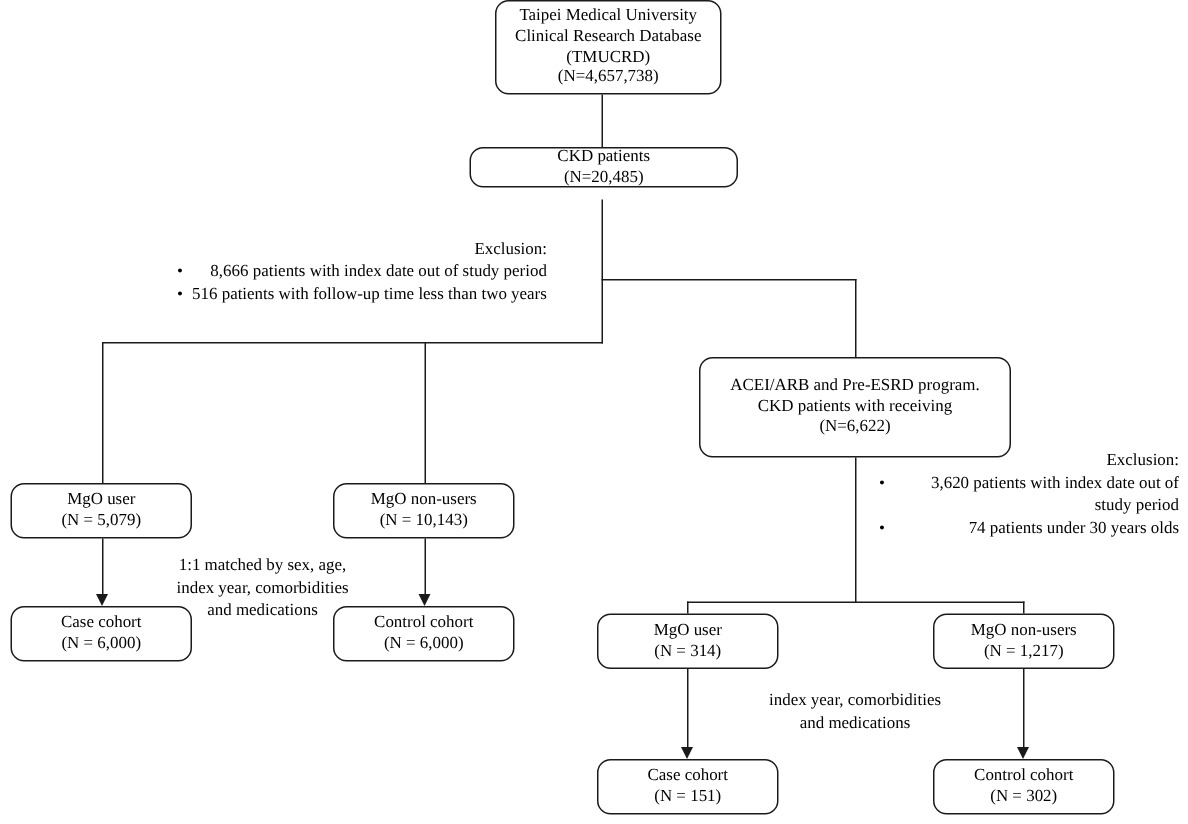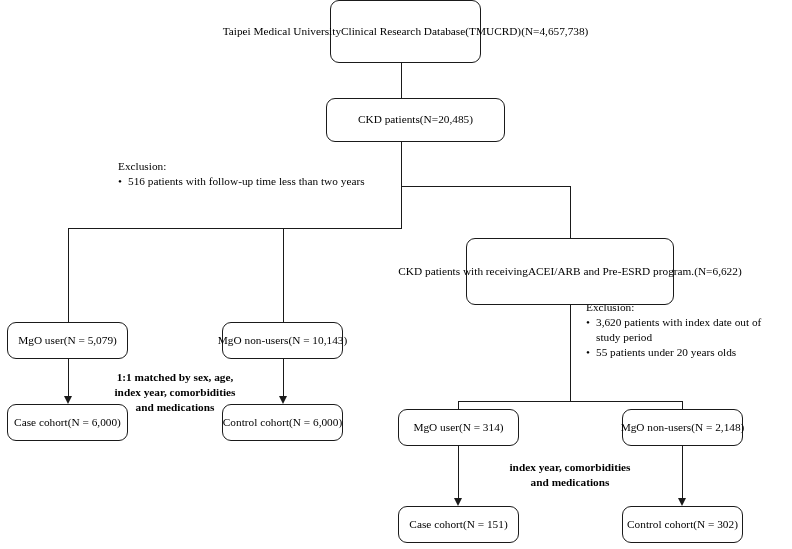--- a/index.html
+++ b/index.html
@@ -18,36 +18,36 @@
     overflow: hidden;
   }
   
   .node {
     position: absolute;
     box-sizing: border-box;
     border: 1.3px solid #1a1a1a;
     border-radius: 9px;
     background: #ffffff;
     display: flex;
-    flex-direction: row;
+    flex-direction: column;
     align-items: center;
     justify-content: center;
     text-align: center;
     line-height: 1.2;
     font-size: 11.3px;
     padding: 2px 4px;
     z-index: 3;
   }
   .node .ln { display: block; white-space: nowrap; }
   
   .textblock {
     position: absolute;
     font-size: 11.3px;
     line-height: 1.34;
-    text-align: left;
+    text-align: right;
     white-space: nowrap;
     z-index: 2;
   }
   .textblock .hd { display: block; }
   .textblock ul {
     margin: 0;
     padding: 0;
     list-style: none;
   }
   .textblock li {
@@ -61,21 +61,20 @@
     position: absolute;
     left: 0;
     top: 0;
   }
   .matchnote {
     position: absolute;
     font-size: 11.3px;
     line-height: 1.32;
     text-align: center;
     z-index: 2;
-    font-weight: bold;
   }
   .matchnote span { display: block; white-space: nowrap; }
   
   .ln-v, .ln-h {
     position: absolute;
     background: #1a1a1a;
     z-index: 1;
   }
   .ln-v { width: 1.3px; }
   .ln-h { height: 1.3px; }
@@ -123,28 +122,28 @@
   <div class="ln-v" style="left:682px; top:446px; height:56px;"></div>
   <div class="arrow" style="left:678px; top:498px;"></div>
 
   <div class="node" style="left:330px; top:0px; width:151px; height:63px;">
     <span class="ln">Taipei Medical University</span>
     <span class="ln">Clinical Research Database</span>
     <span class="ln">(TMUCRD)</span>
     <span class="ln">(N=4,657,738)</span>
   </div>
 
-  <div class="node" style="left:326px; top:98px; width:179px; height:44px;">
+  <div class="node" style="left:313px; top:98px; width:179px; height:27px;">
     <span class="ln">CKD patients</span>
     <span class="ln">(N=20,485)</span>
   </div>
 
   <div class="node" style="left:466px; top:238px; width:208px; height:67px;">
+    <span class="ln">ACEI/ARB and Pre-ESRD program.</span>
     <span class="ln">CKD patients with receiving</span>
-    <span class="ln">ACEI/ARB and Pre-ESRD program.</span>
     <span class="ln">(N=6,622)</span>
   </div>
 
   <div class="node" style="left:7px; top:322px; width:121px; height:37px;">
     <span class="ln">MgO user</span>
     <span class="ln">(N = 5,079)</span>
   </div>
 
   <div class="node" style="left:222px; top:322px; width:121px; height:37px;">
     <span class="ln">MgO non-users</span>
@@ -161,45 +160,46 @@
     <span class="ln">(N = 6,000)</span>
   </div>
 
   <div class="node" style="left:398px; top:409px; width:121px; height:37px;">
     <span class="ln">MgO user</span>
     <span class="ln">(N = 314)</span>
   </div>
 
   <div class="node" style="left:622px; top:409px; width:121px; height:37px;">
     <span class="ln">MgO non-users</span>
-    <span class="ln">(N = 2,148)</span>
+    <span class="ln">(N = 1,217)</span>
   </div>
 
   <div class="node" style="left:398px; top:506px; width:121px; height:37px;">
     <span class="ln">Case cohort</span>
     <span class="ln">(N = 151)</span>
   </div>
 
   <div class="node" style="left:622px; top:506px; width:121px; height:37px;">
     <span class="ln">Control cohort</span>
     <span class="ln">(N = 302)</span>
   </div>
 
   <div class="textblock" style="left:118px; top:159px;">
     <span class="hd">Exclusion:</span>
     <ul>
+      <li>8,666 patients with index date out of study period</li>
       <li>516 patients with follow-up time less than two years</li>
     </ul>
   </div>
 
   <div class="textblock" style="left:586px; top:300px; width:200px; white-space:normal;">
     <span class="hd">Exclusion:</span>
     <ul>
       <li>3,620 patients with index date out of study period</li>
-      <li>55 patients under 20 years olds</li>
+      <li>74 patients under 30 years olds</li>
     </ul>
   </div>
 
   <div class="matchnote" style="left:105px; top:370px; width:140px;">
     <span>1:1 matched by sex, age,</span>
     <span>index year, comorbidities</span>
     <span>and medications</span>
   </div>
 
   <div class="matchnote" style="left:500px; top:460px; width:140px;">

